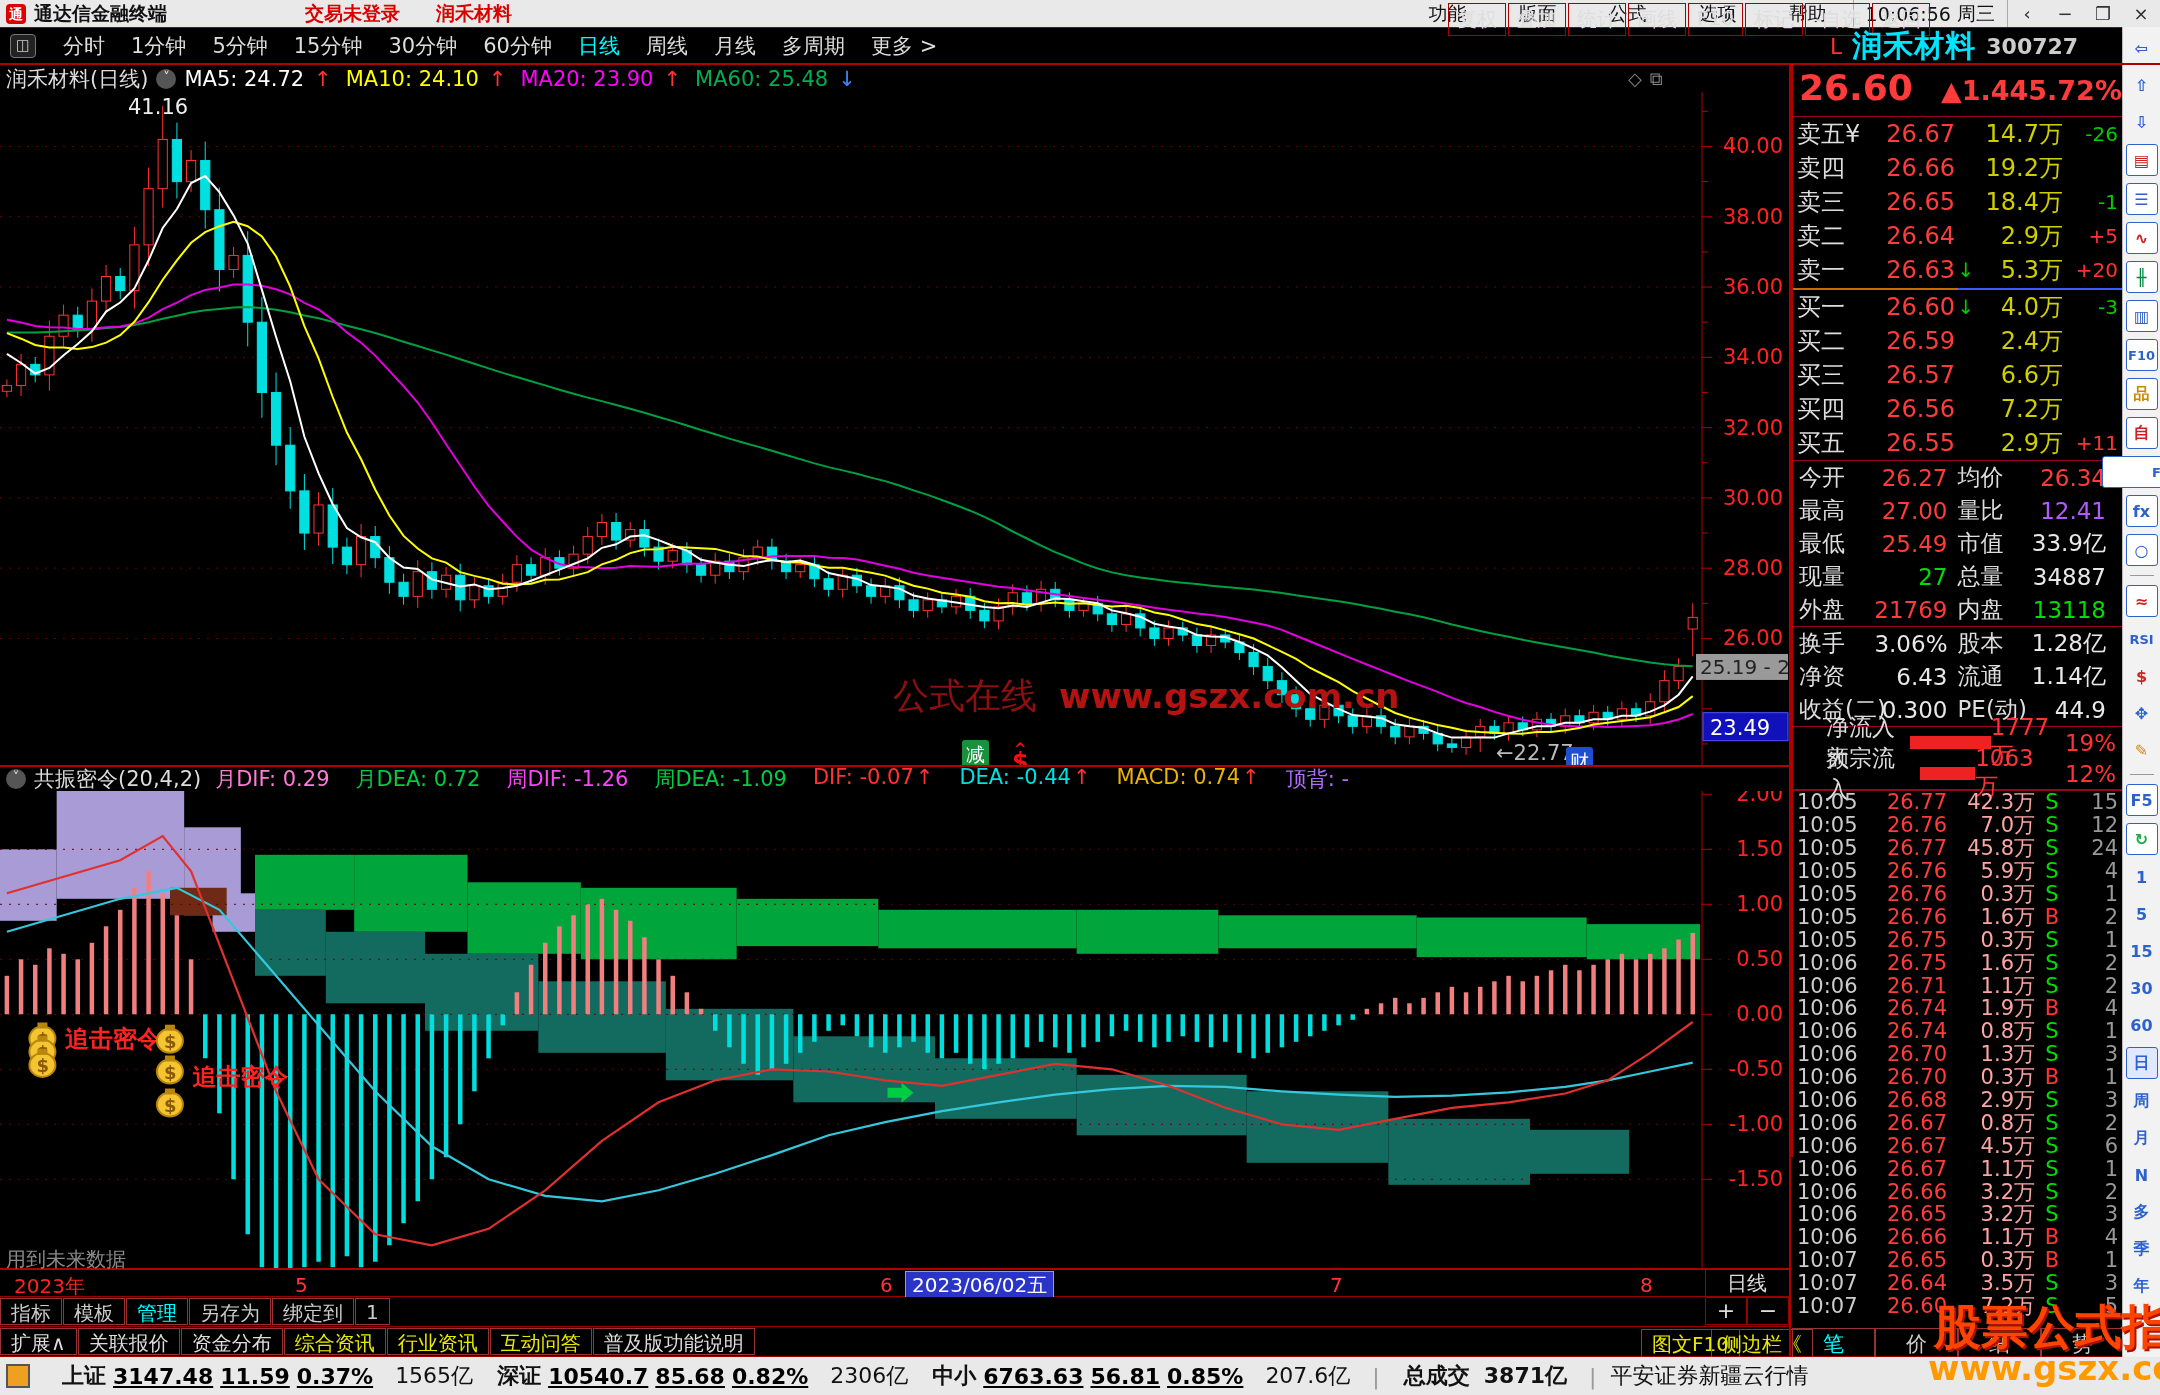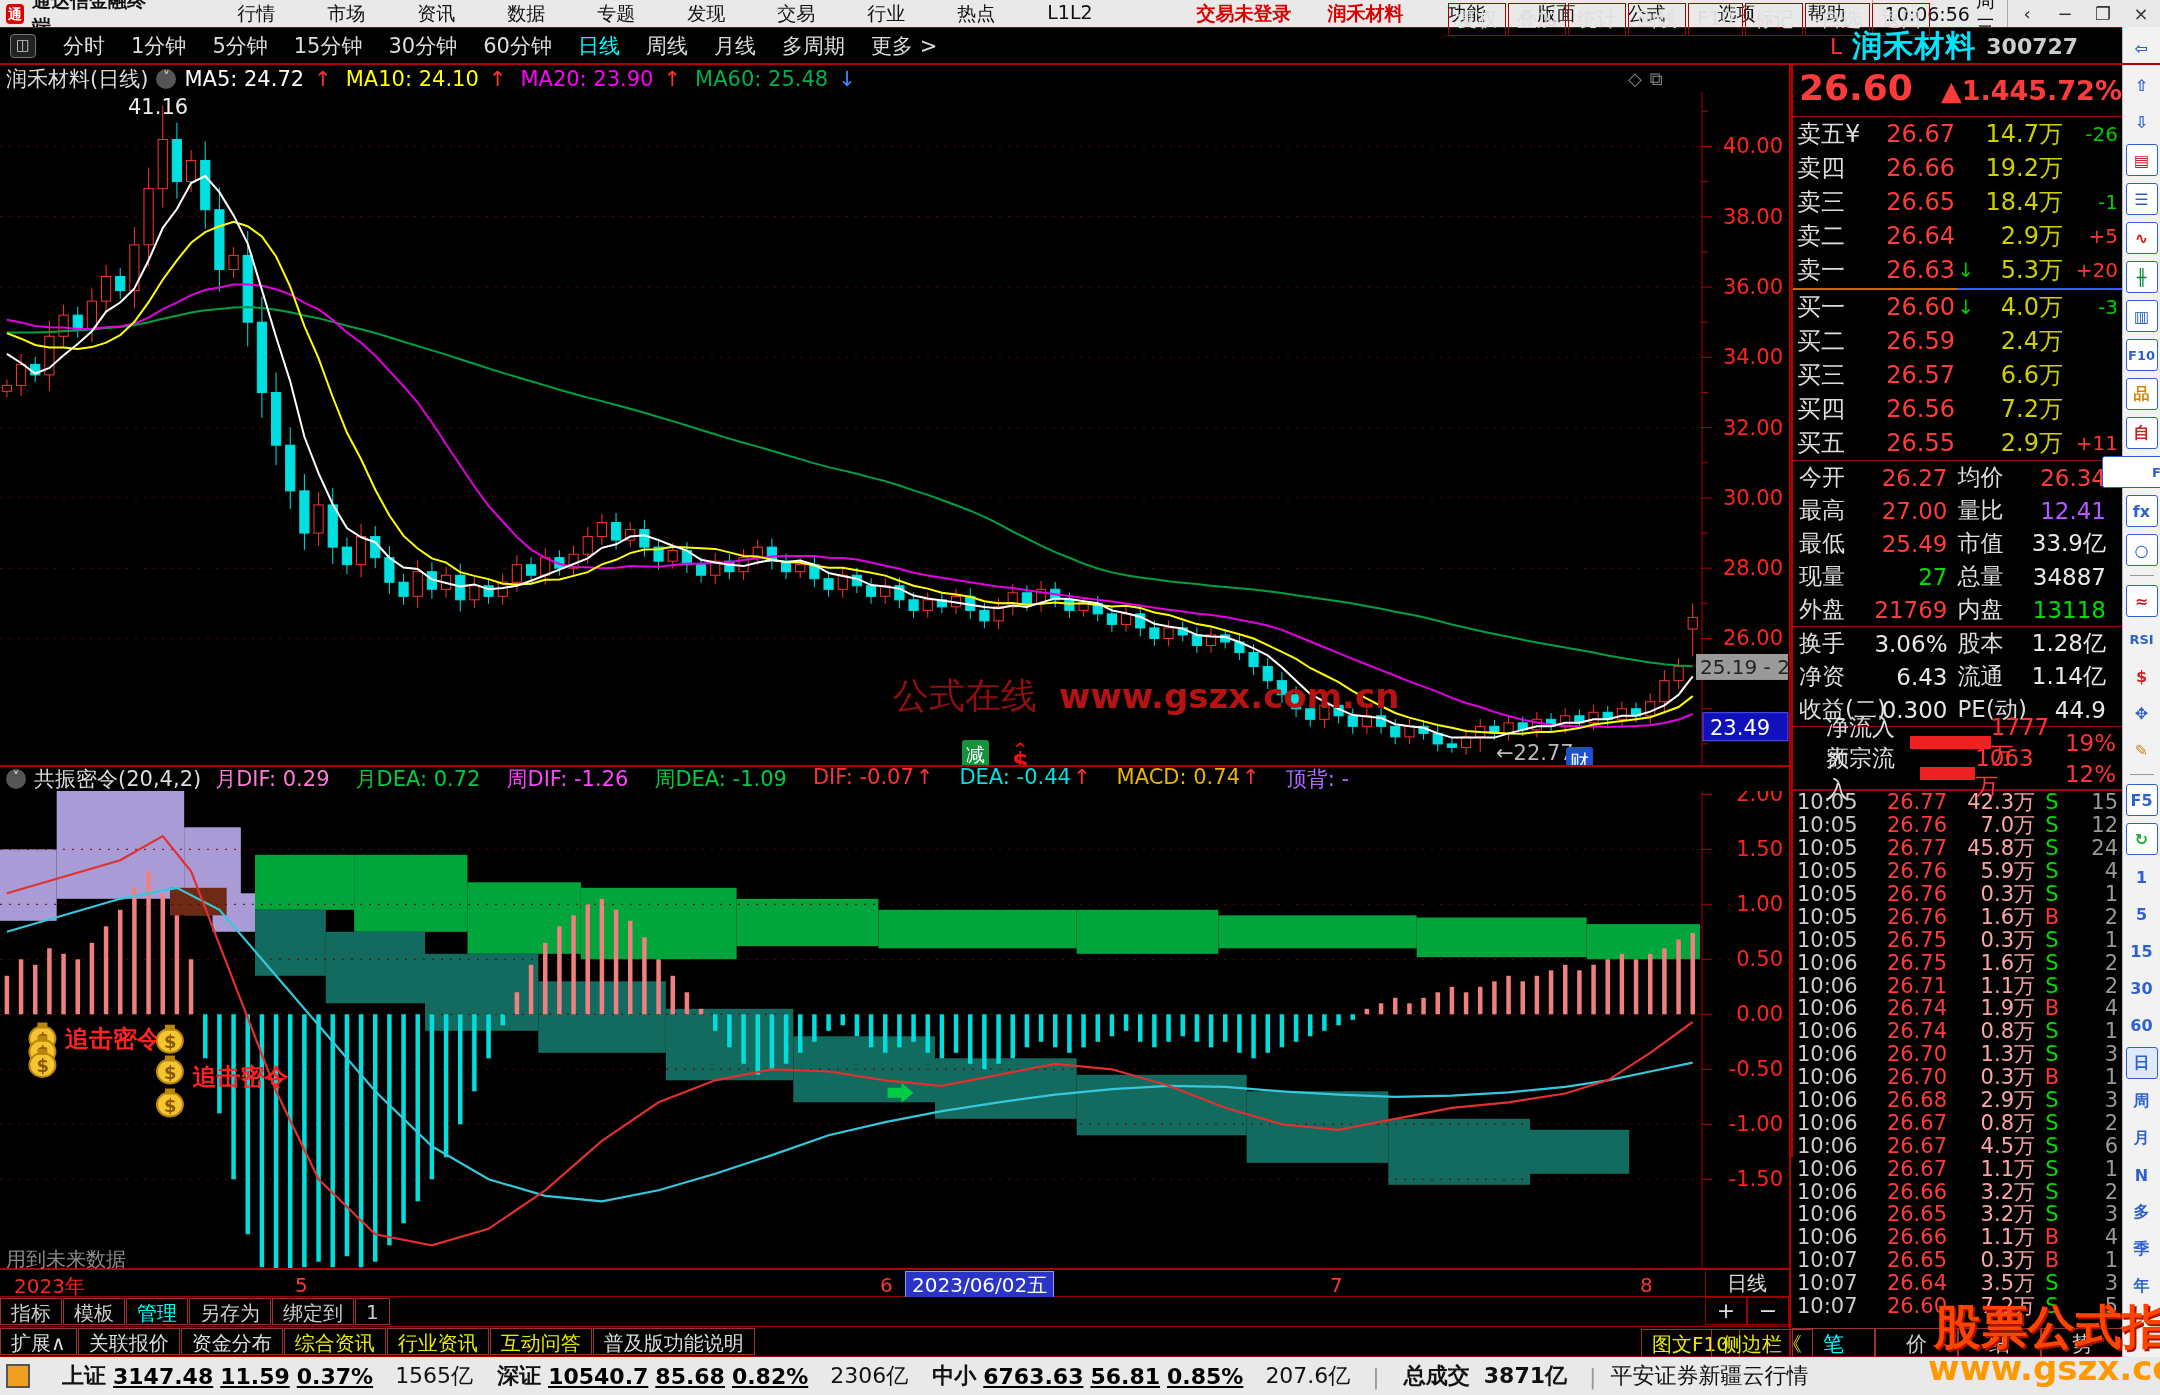--- a/index.html
+++ b/index.html
@@ -125,32 +125,20 @@
   .vline-red{position:absolute;background:#b00000;}
 </style>
 </head>
 <body>
 
 <div id="root">
 
   <div id="menubar">
     <div id="logo">通</div>
     <span class="menu-title">通达信金融终端</span>
-    <span id="menu-items" style="display:flex;">
-        <span class="menu-item">行情</span>
-        <span class="menu-item">市场</span>
-        <span class="menu-item">资讯</span>
-        <span class="menu-item">数据</span>
-        <span class="menu-item">专题</span>
-        <span class="menu-item">发现</span>
-        <span class="menu-item">交易</span>
-        <span class="menu-item">行业</span>
-        <span class="menu-item">热点</span>
-        <span class="menu-item">L1L2</span>
-      </span>
     <span class="menu-red" style="margin-left:60px;">交易未登录</span>
     <span class="menu-red">润禾材料</span>
     <span id="menu-right">
       <span id="menu-right-items" style="display:flex;">
           <span class="menu-item">功能</span>
           <span class="menu-item">版面</span>
           <span class="menu-item">公式</span>
           <span class="menu-item">选项</span>
           <span class="menu-item">帮助</span>
         </span>

